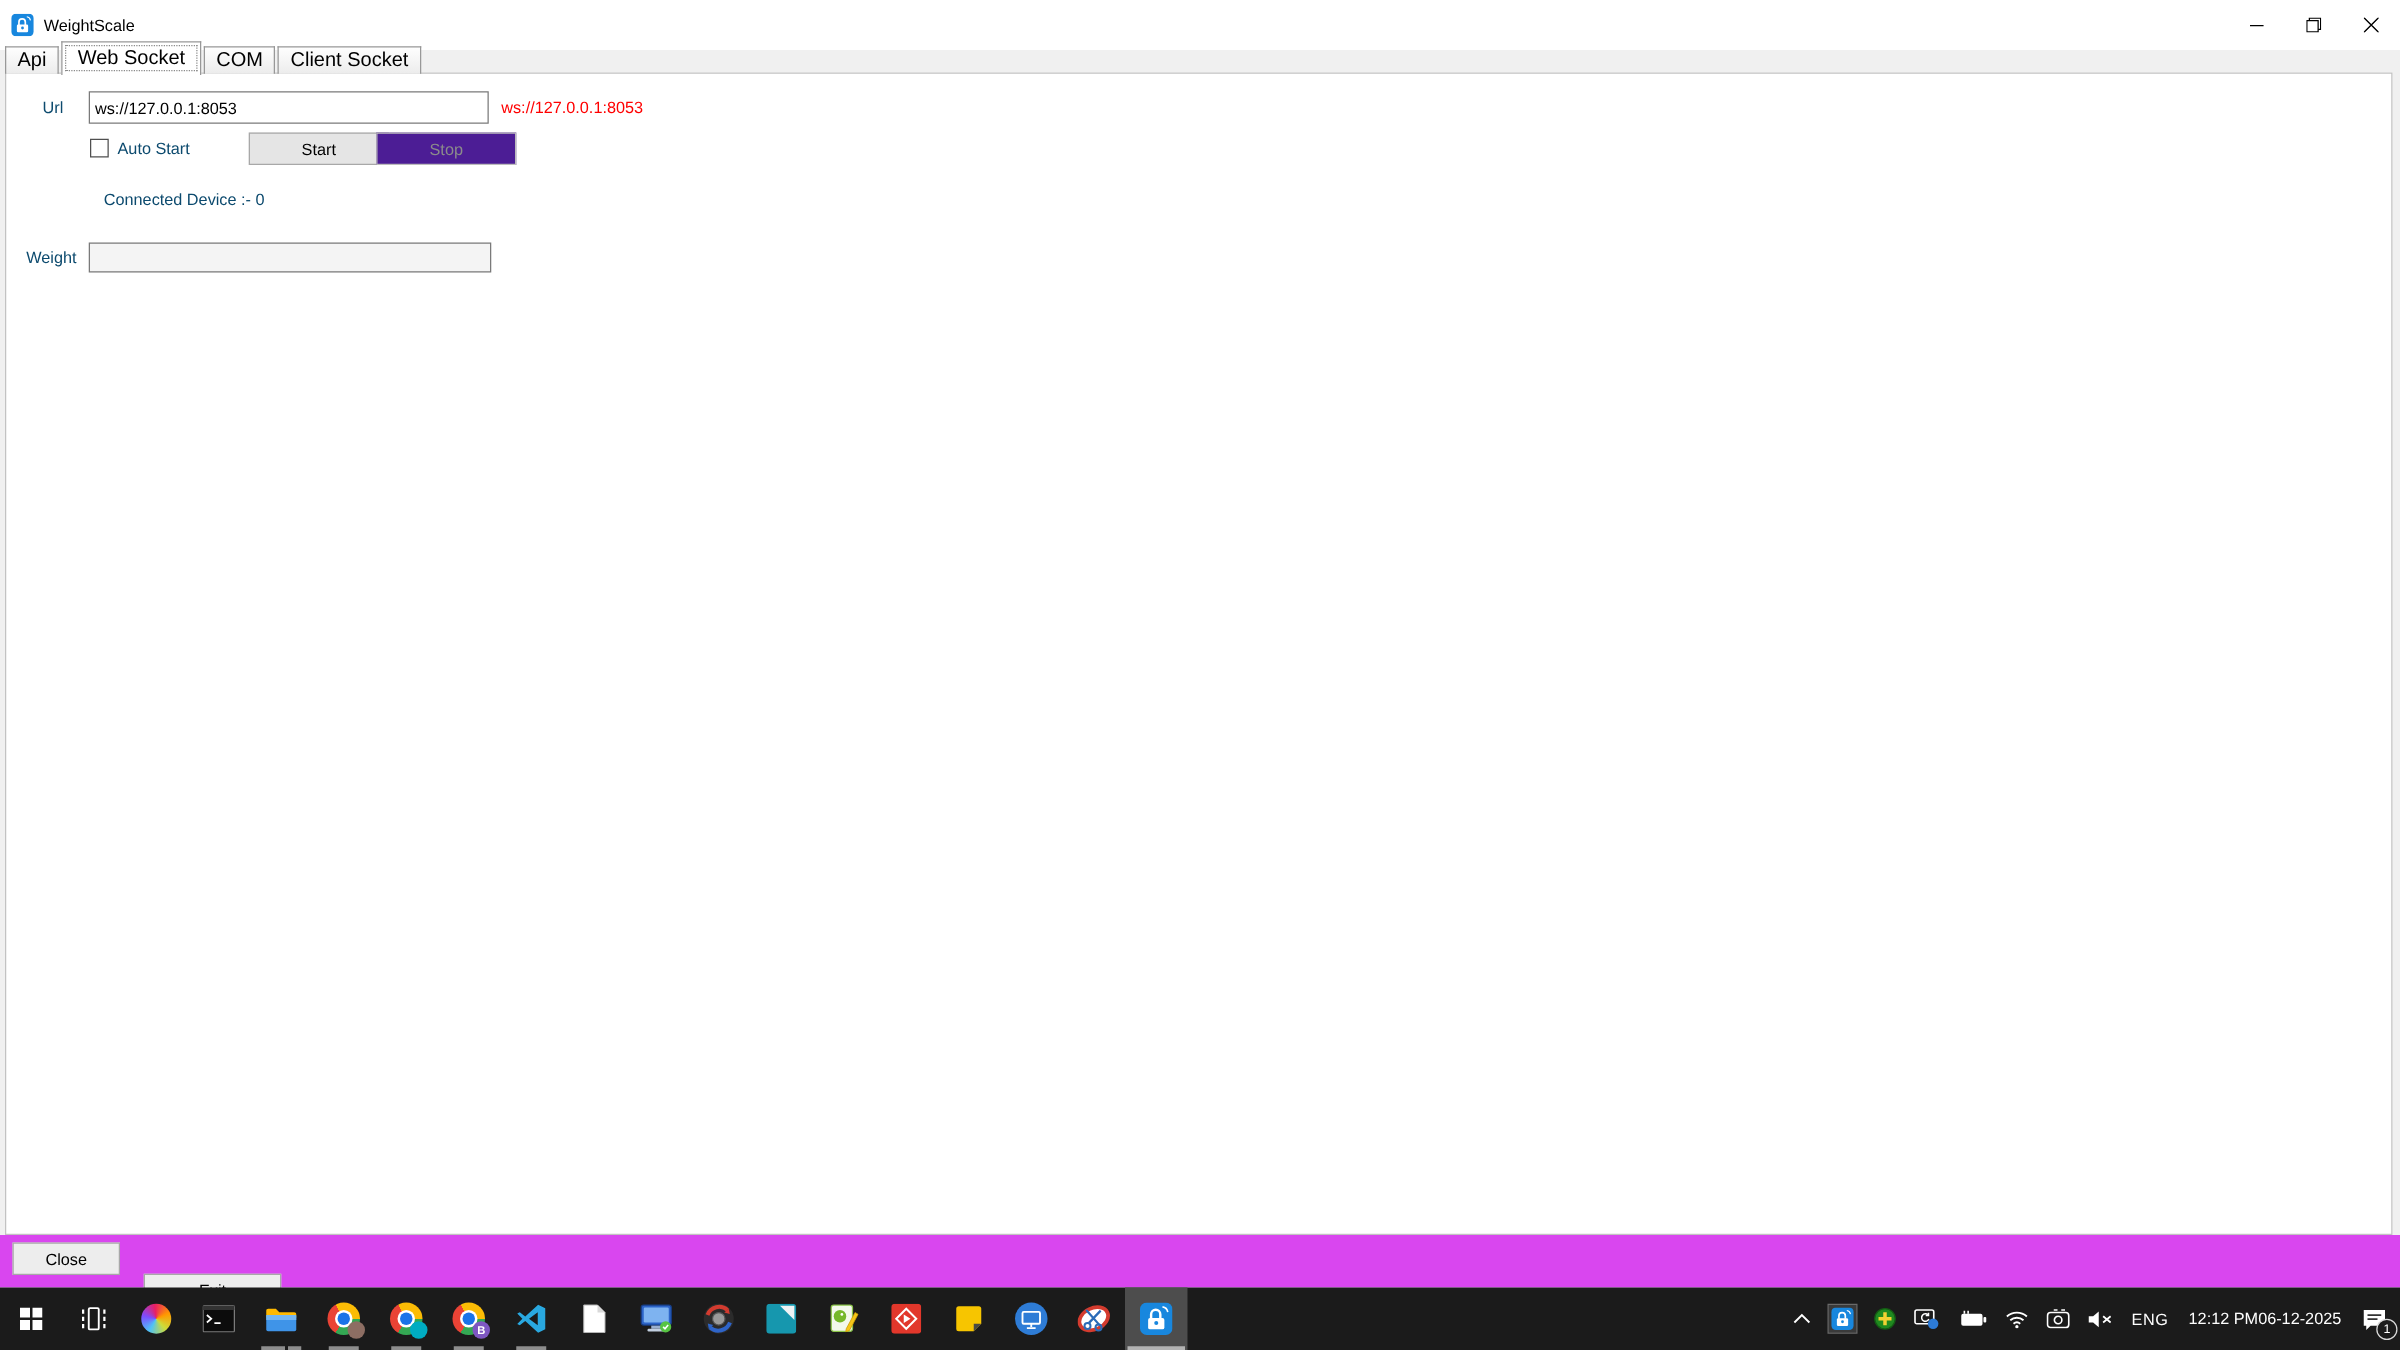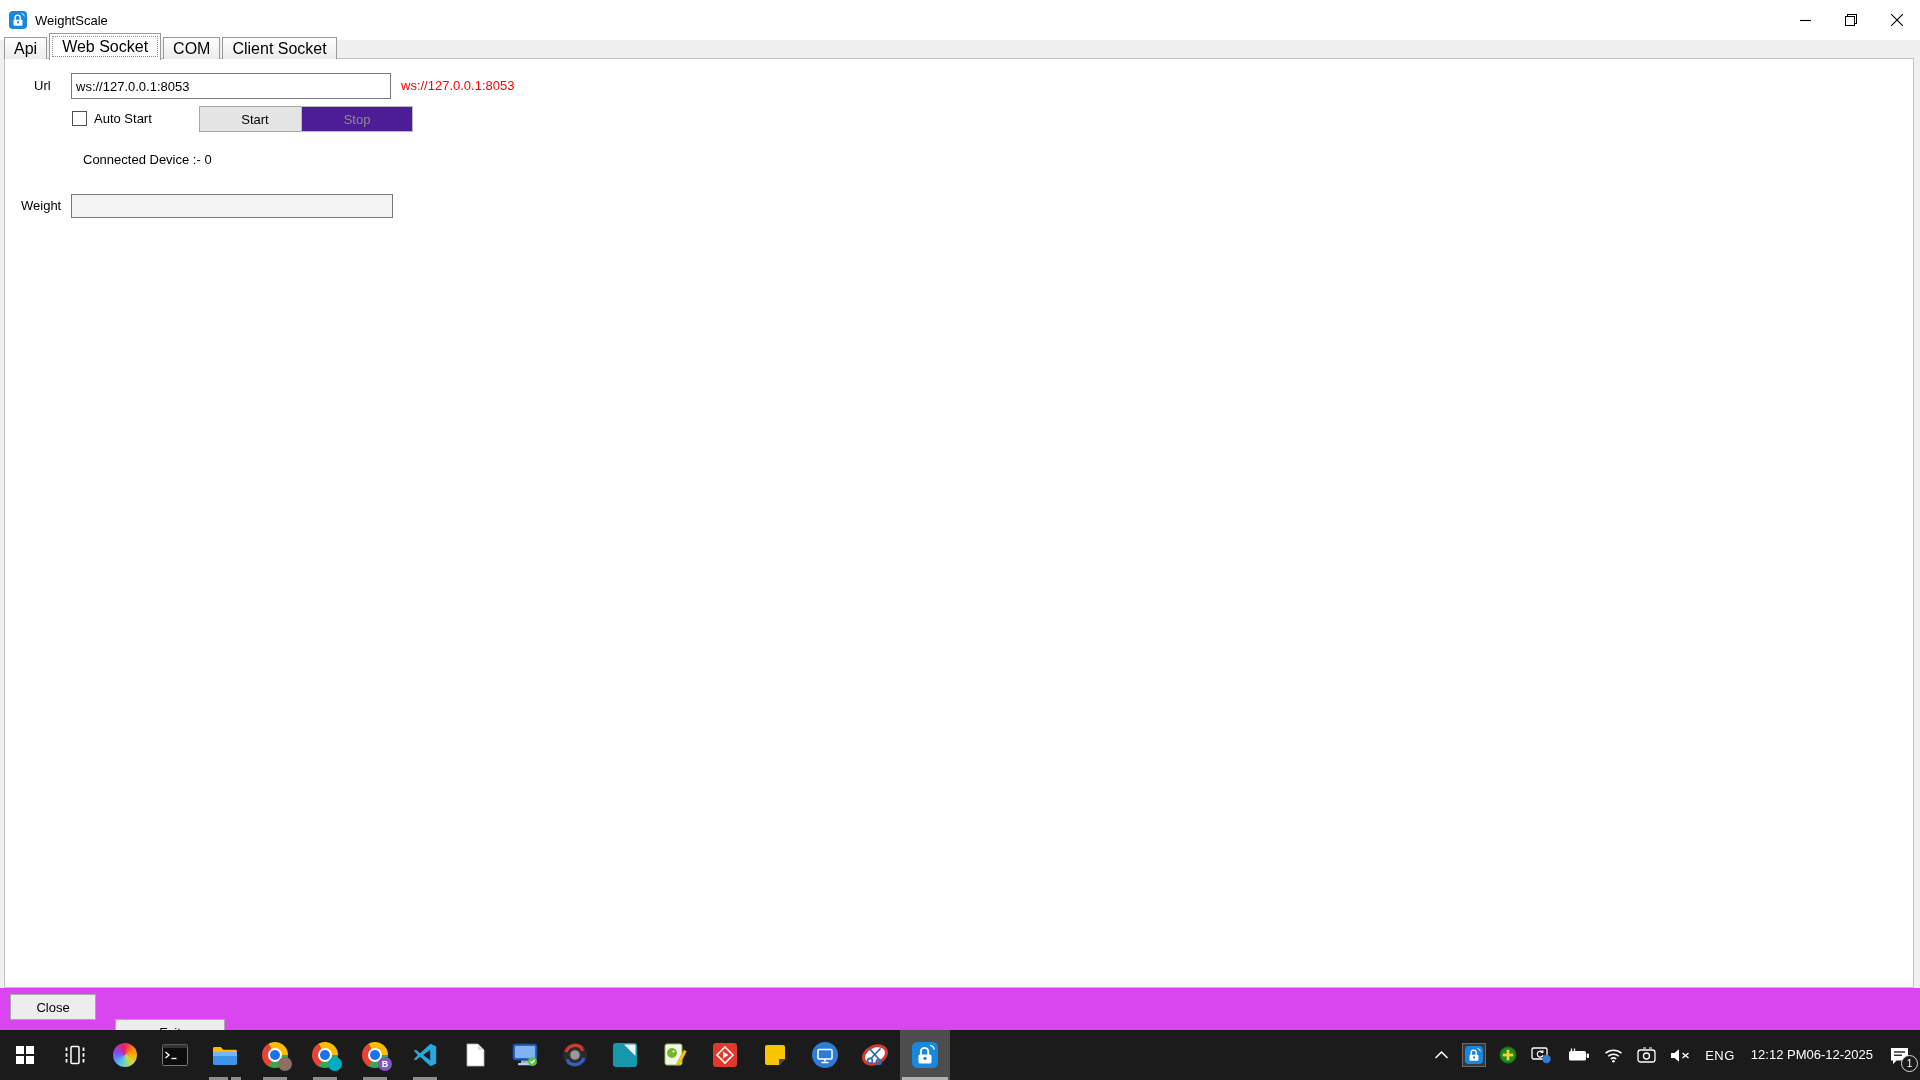--- a/index.html
+++ b/index.html
@@ -20,21 +20,21 @@
   .tab { height:22px; padding:0 9px; margin-right:2px; display:flex; align-items:center;
          font-size:16px; color:#000; background:linear-gradient(#fefefe,#ececec);
          border:1px solid #989898; border-bottom:none; cursor:pointer; }
   .tab.selected { height:27px; padding:0 12px; background:#ffffff; margin-bottom:-1px;
                   outline:1px dotted #8a8a8a; outline-offset:-4px; }
 
   
   .tabpanel { position:absolute; left:4px; top:58px; width:1910px; height:930px;
               background:#ffffff; border:1px solid #c2c2c2; z-index:1; }
 
-  .lbl { position:absolute; font-size:13px; color:#000000; }
+  .lbl { position:absolute; font-size:13px; color:#0c4a6e; }
   .wf-input { position:absolute; border:1px solid #7a7a7a; background:#fff; font-size:13px;
               padding:0 4px; font-family:"Liberation Sans",sans-serif; color:#000; }
   .url-status { position:absolute; left:396px; top:14px; height:26px; line-height:26px;
                 font-size:13px; color:#ff0000; }
   .autostart-row { position:absolute; left:67px; top:52px; display:flex; align-items:center; gap:7px; cursor:pointer; }
   .wf-checkbox { width:15px; height:15px; background:#fff; border:1px solid #4f4f4f; display:inline-block; }
   .wf-btn { position:absolute; width:112px; height:26px; font-size:13px; text-align:center;
             font-family:"Liberation Sans",sans-serif;
             background:#e5e5e5; border:1px solid #a8a8a8; color:#000; cursor:pointer; }
   .wf-btn:disabled { background:#4c1d95; border-color:#bcbcbc; color:#8b8b8b; cursor:default; }

